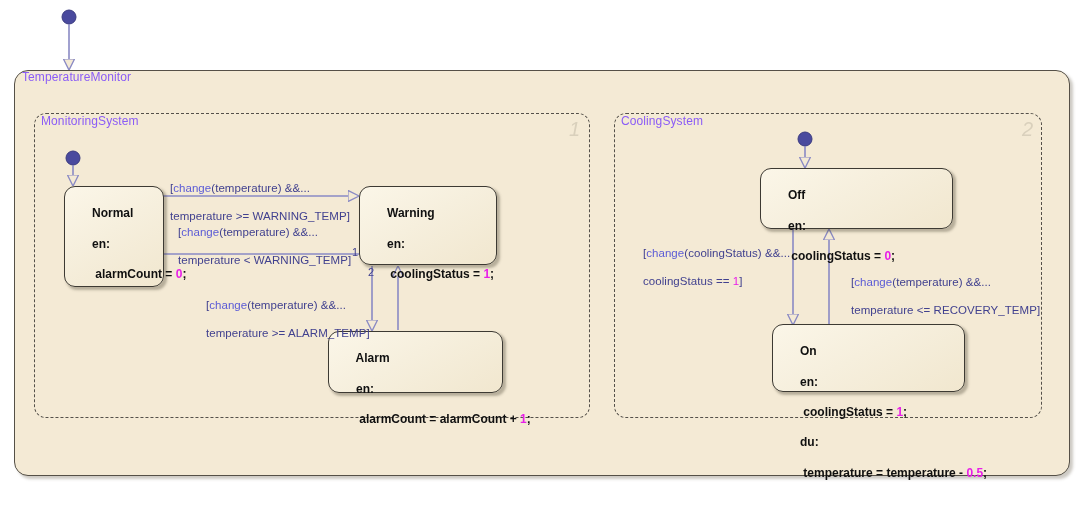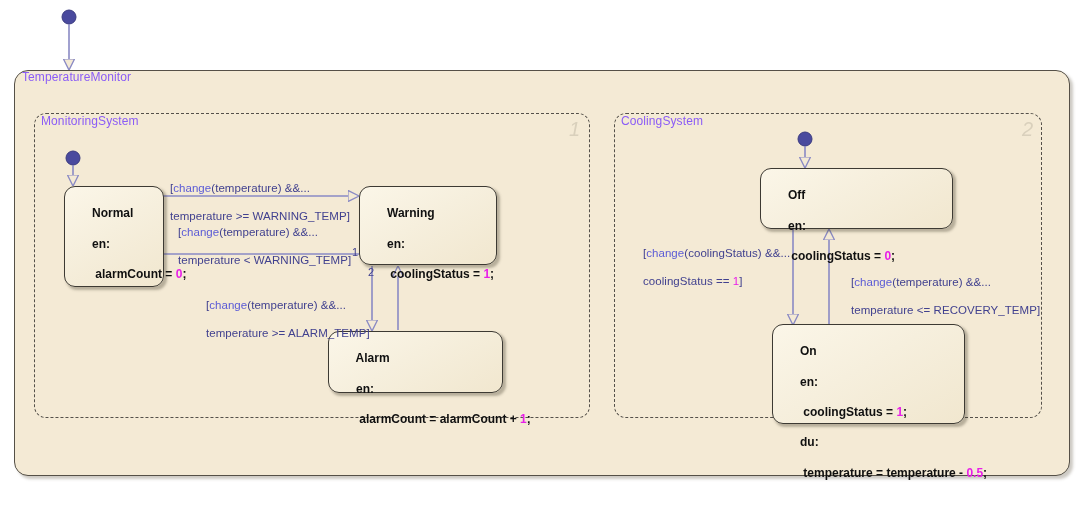--- a/index.html
+++ b/index.html
@@ -185,21 +185,21 @@
   </div>
 
   <div class="state-box" style="left:760px; top:168px; width:193px; height:61px;">
     <div class="state-text">
       <span>Off</span><br>
       <span>en:</span><br>
       <span> coolingStatus = </span><span class="num">0</span><span>;</span>
     </div>
   </div>
 
-  <div class="state-box" style="left:772px; top:324px; width:193px; height:100px;">
+  <div class="state-box" style="left:772px; top:324px; width:193px; height:68px;">
     <div class="state-text">
       <span>On</span><br>
       <span>en:</span><br>
       <span> coolingStatus = </span><span class="num">1</span><span>;</span><br>
       <span>du:</span><br>
       <span> temperature = temperature - </span><span class="num">0.5</span><span>;</span>
     </div>
   </div>
 
   <div class="trans-label" style="left:157px; top:167px;">

